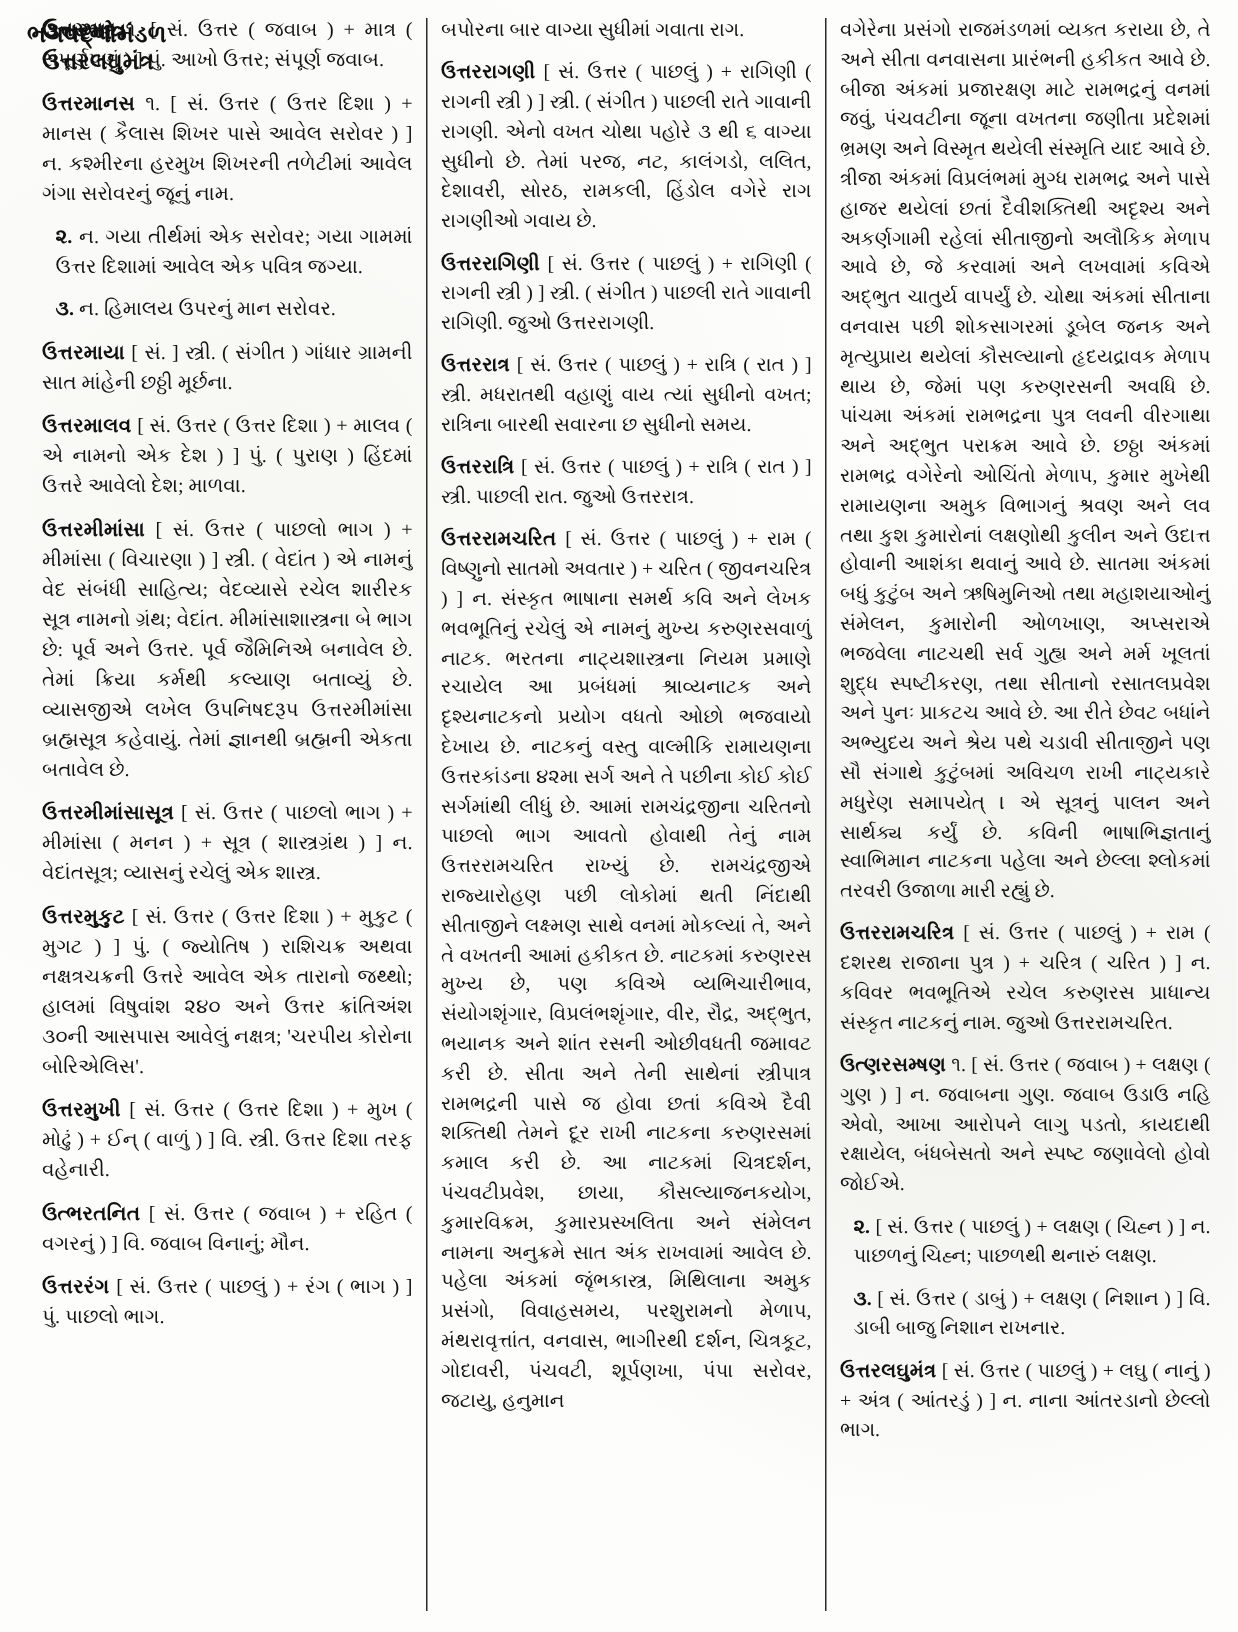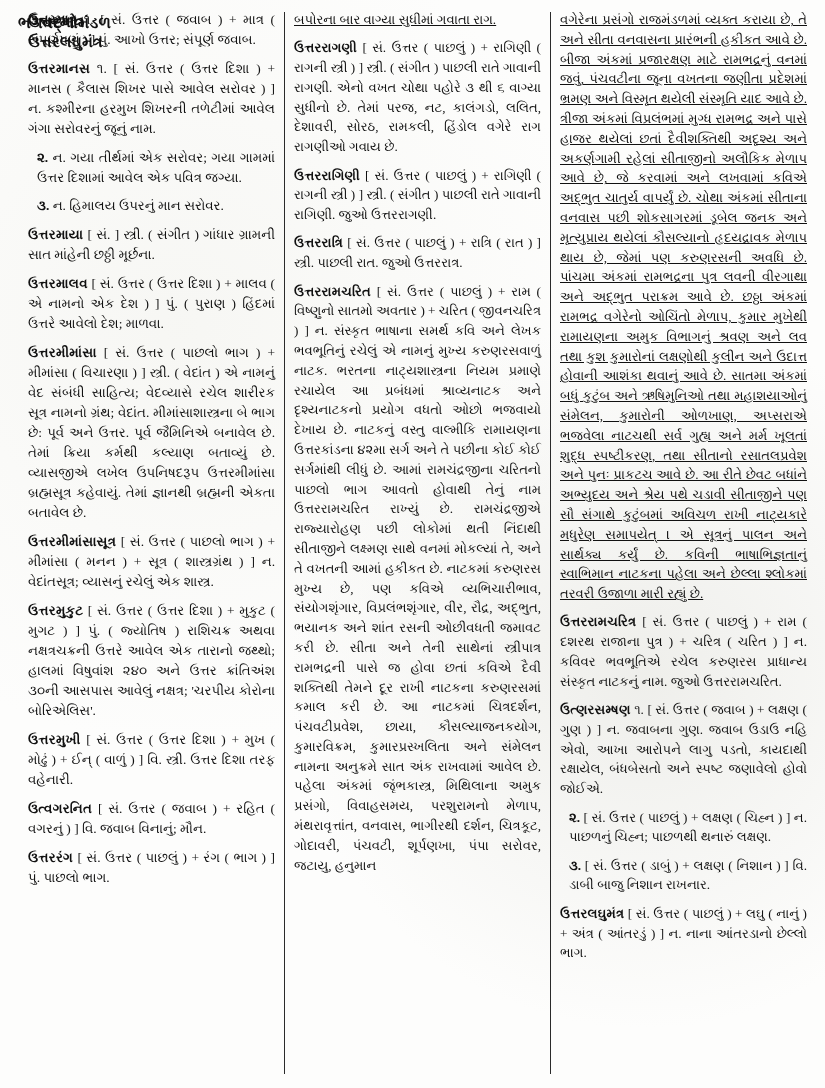--- a/index.html
+++ b/index.html
@@ -112,21 +112,21 @@
   }
   .senseno {
     font-weight: bold;
   }
   .col.c2 .para, .col.c3 .para {
     font-size: 13.2px;
   }
   .col.c3 .para { line-height: 1.5; }
 
   
-  .para.runon { text-indent: 0; text-decoration: underline; }
+  .para.runon { text-indent: 0; }
 </style>
 </head>
 <body>
 
 <div class="page">
 
   <div class="header">
     <div class="hdr-left">
       <div class="hdr-guide">ઉત્તરમાત્ર</div>
       <div class="hdr-guide">ઉત્તરલઘુમંત્ર</div>
@@ -157,38 +157,41 @@
         <div class="entry">
           <p class="para"><span class="headword">ઉત્તરમીમાંસાસૂત્ર</span> [ સં. ઉત્તર ( પાછલો ભાગ ) + મીમાંસા ( મનન ) + સૂત્ર ( શાસ્ત્રગ્રંથ ) ] ન. વેદાંતસૂત્ર; વ્યાસનું રચેલું એક શાસ્ત્ર.</p>
         </div>
         <div class="entry">
           <p class="para"><span class="headword">ઉત્તરમુકુટ</span> [ સં. ઉત્તર ( ઉત્તર દિશા ) + મુકુટ ( મુગટ ) ] પું. ( જ્યોતિષ ) રાશિચક્ર અથવા નક્ષત્રચક્રની ઉત્તરે આવેલ એક તારાનો જથ્થો; હાલમાં વિષુવાંશ ૨૪૦ અને ઉત્તર ક્રાંતિઅંશ ૩૦ની આસપાસ આવેલું નક્ષત્ર; 'ચરપીય કોરોના બોરિએલિસ'.</p>
         </div>
         <div class="entry">
           <p class="para"><span class="headword">ઉત્તરમુખી</span> [ સં. ઉત્તર ( ઉત્તર દિશા ) + મુખ ( મોઢું ) + ઈન્ ( વાળું ) ] વિ. સ્ત્રી. ઉત્તર દિશા તરફ વહેનારી.</p>
         </div>
         <div class="entry">
-          <p class="para"><span class="headword">ઉત્વગરનિત</span> [ સં. ઉત્તર ( જવાબ ) + રહિત ( વગરનું ) ] વિ. જવાબ વિનાનું; મૌન.</p>
+          <p class="para"><span class="headword">ઉત્ભરતનિત</span> [ સં. ઉત્તર ( જવાબ ) + રહિત ( વગરનું ) ] વિ. જવાબ વિનાનું; મૌન.</p>
         </div>
         <div class="entry">
           <p class="para"><span class="headword">ઉત્તરરંગ</span> [ સં. ઉત્તર ( પાછલું ) + રંગ ( ભાગ ) ] પું. પાછલો ભાગ.</p>
         </div>
       </div>
     <div class="rule"></div>
     <div class="col c2">
         <div class="entry">
           <p class="para runon">બપોરના બાર વાગ્યા સુધીમાં ગવાતા રાગ.</p>
         </div>
         <div class="entry">
           <p class="para"><span class="headword">ઉત્તરરાગણી</span> [ સં. ઉત્તર ( પાછલું ) + રાગિણી ( રાગની સ્ત્રી ) ] સ્ત્રી. ( સંગીત ) પાછલી રાતે ગાવાની રાગણી. એનો વખત ચોથા પહોરે ૩ થી ૬ વાગ્યા સુધીનો છે. તેમાં પરજ, નટ, કાલંગડો, લલિત, દેશાવરી, સોરઠ, રામકલી, હિંડોલ વગેરે રાગ રાગણીઓ ગવાય છે.</p>
         </div>
         <div class="entry">
           <p class="para"><span class="headword">ઉત્તરરાગિણી</span> [ સં. ઉત્તર ( પાછલું ) + રાગિણી ( રાગની સ્ત્રી ) ] સ્ત્રી. ( સંગીત ) પાછલી રાતે ગાવાની રાગિણી. જુઓ ઉત્તરરાગણી.</p>
         </div>
         <div class="entry">
+          <p class="para"><span class="headword">ઉત્તરરાત્ર</span> [ સં. ઉત્તર ( પાછલું ) + રાત્રિ ( રાત ) ] સ્ત્રી. મધરાતથી વહાણું વાય ત્યાં સુધીનો વખત; રાત્રિના બારથી સવારના છ સુધીનો સમય.</p>
+        </div>
+        <div class="entry">
           <p class="para"><span class="headword">ઉત્તરરાત્રિ</span> [ સં. ઉત્તર ( પાછલું ) + રાત્રિ ( રાત ) ] સ્ત્રી. પાછલી રાત. જુઓ ઉત્તરરાત્ર.</p>
         </div>
         <div class="entry">
           <p class="para"><span class="headword">ઉત્તરરામચરિત</span> [ સં. ઉત્તર ( પાછલું ) + રામ ( વિષ્ણુનો સાતમો અવતાર ) + ચરિત ( જીવનચરિત્ર ) ] ન. સંસ્કૃત ભાષાના સમર્થ કવિ અને લેખક ભવભૂતિનું રચેલું એ નામનું મુખ્ય કરુણરસવાળું નાટક. ભરતના નાટ્યશાસ્ત્રના નિયમ પ્રમાણે રચાયેલ આ પ્રબંધમાં શ્રાવ્યનાટક અને દૃશ્યનાટકનો પ્રયોગ વધતો ઓછો ભજવાયો દેખાય છે. નાટકનું વસ્તુ વાલ્મીકિ રામાયણના ઉત્તરકાંડના ૪૨મા સર્ગ અને તે પછીના કોઈ કોઈ સર્ગમાંથી લીધું છે. આમાં રામચંદ્રજીના ચરિતનો પાછલો ભાગ આવતો હોવાથી તેનું નામ ઉત્તરરામચરિત રાખ્યું છે. રામચંદ્રજીએ રાજ્યારોહણ પછી લોકોમાં થતી નિંદાથી સીતાજીને લક્ષ્મણ સાથે વનમાં મોકલ્યાં તે, અને તે વખતની આમાં હકીકત છે. નાટકમાં કરુણરસ મુખ્ય છે, પણ કવિએ વ્યભિચારીભાવ, સંયોગશૃંગાર, વિપ્રલંભશૃંગાર, વીર, રૌદ્ર, અદ્ભુત, ભયાનક અને શાંત રસની ઓછીવધતી જમાવટ કરી છે. સીતા અને તેની સાથેનાં સ્ત્રીપાત્ર રામભદ્રની પાસે જ હોવા છતાં કવિએ દૈવી શક્તિથી તેમને દૂર રાખી નાટકના કરુણરસમાં કમાલ કરી છે. આ નાટકમાં ચિત્રદર્શન, પંચવટીપ્રવેશ, છાયા, કૌસલ્યાજનકયોગ, કુમારવિક્રમ, કુમારપ્રસ્ખલિતા અને સંમેલન નામના અનુક્રમે સાત અંક રાખવામાં આવેલ છે. પહેલા અંકમાં જૃંભકાસ્ત્ર, મિથિલાના અમુક પ્રસંગો, વિવાહસમય, પરશુરામનો મેળાપ, મંથરાવૃત્તાંત, વનવાસ, ભાગીરથી દર્શન, ચિત્રકૂટ, ગોદાવરી, પંચવટી, શૂર્પણખા, પંપા સરોવર, જટાયુ, હનુમાન</p>
         </div>
       </div>
     <div class="rule"></div>
     <div class="col c3">
         <div class="entry">
           <p class="para runon">વગેરેના પ્રસંગો રાજમંડળમાં વ્યક્ત કરાયા છે, તે અને સીતા વનવાસના પ્રારંભની હકીકત આવે છે. બીજા અંકમાં પ્રજારક્ષણ માટે રામભદ્રનું વનમાં જવું, પંચવટીના જૂના વખતના જણીતા પ્રદેશમાં ભ્રમણ અને વિસ્મૃત થયેલી સંસ્મૃતિ યાદ આવે છે. ત્રીજા અંકમાં વિપ્રલંભમાં મુગ્ધ રામભદ્ર અને પાસે હાજર થયેલાં છતાં દૈવીશક્તિથી અદૃશ્ય અને અકર્ણગામી રહેલાં સીતાજીનો અલૌકિક મેળાપ આવે છે, જે કરવામાં અને લખવામાં કવિએ અદ્ભુત ચાતુર્ય વાપર્યું છે. ચોથા અંકમાં સીતાના વનવાસ પછી શોકસાગરમાં ડૂબેલ જનક અને મૃત્યુપ્રાય થયેલાં કૌસલ્યાનો હૃદયદ્રાવક મેળાપ થાય છે, જેમાં પણ કરુણરસની અવધિ છે. પાંચમા અંકમાં રામભદ્રના પુત્ર લવની વીરગાથા અને અદ્ભુત પરાક્રમ આવે છે. છઠ્ઠા અંકમાં રામભદ્ર વગેરેનો ઓચિંતો મેળાપ, કુમાર મુખેથી રામાયણના અમુક વિભાગનું શ્રવણ અને લવ તથા કુશ કુમારોનાં લક્ષણોથી કુલીન અને ઉદાત્ત હોવાની આશંકા થવાનું આવે છે. સાતમા અંકમાં બધું કુટુંબ અને ઋષિમુનિઓ તથા મહાશયાઓનું સંમેલન, કુમારોની ઓળખાણ, અપ્સરાએ ભજવેલા નાટચથી સર્વ ગુહ્ય અને મર્મ ખૂલતાં શુદ્ધ સ્પષ્ટીકરણ, તથા સીતાનો રસાતલપ્રવેશ અને પુનઃ પ્રાકટચ આવે છે. આ રીતે છેવટ બધાંને અભ્યુદય અને શ્રેય પથે ચડાવી સીતાજીને પણ સૌ સંગાથે કુટુંબમાં અવિચળ રાખી નાટ્યકારે મધુરેણ સમાપયેત્ । એ સૂત્રનું પાલન અને સાર્થક્ય કર્યું છે. કવિની ભાષાભિજ્ઞતાનું સ્વાભિમાન નાટકના પહેલા અને છેલ્લા શ્લોકમાં તરવરી ઉજાળા મારી રહ્યું છે.</p>

